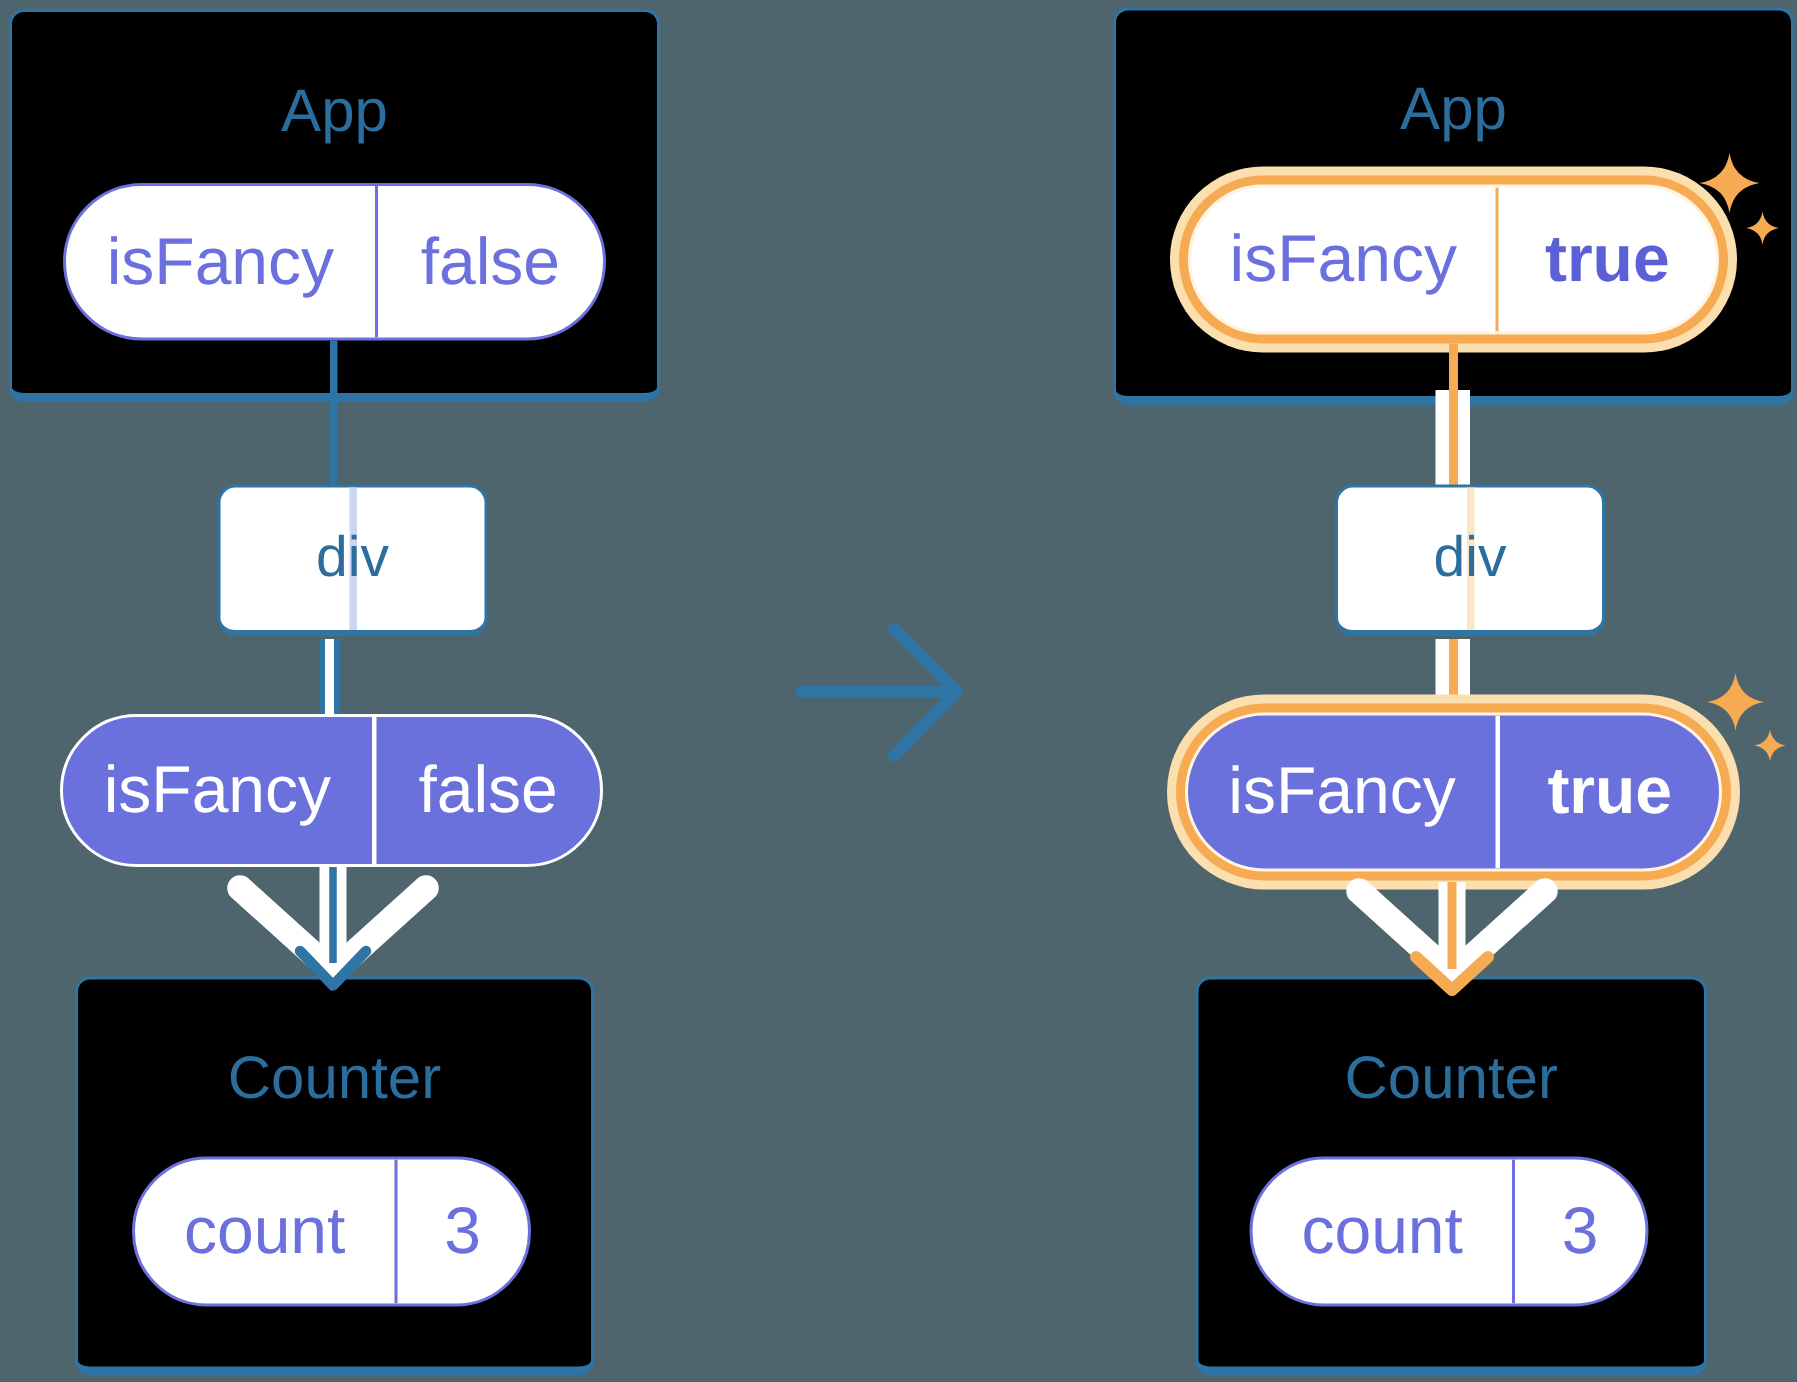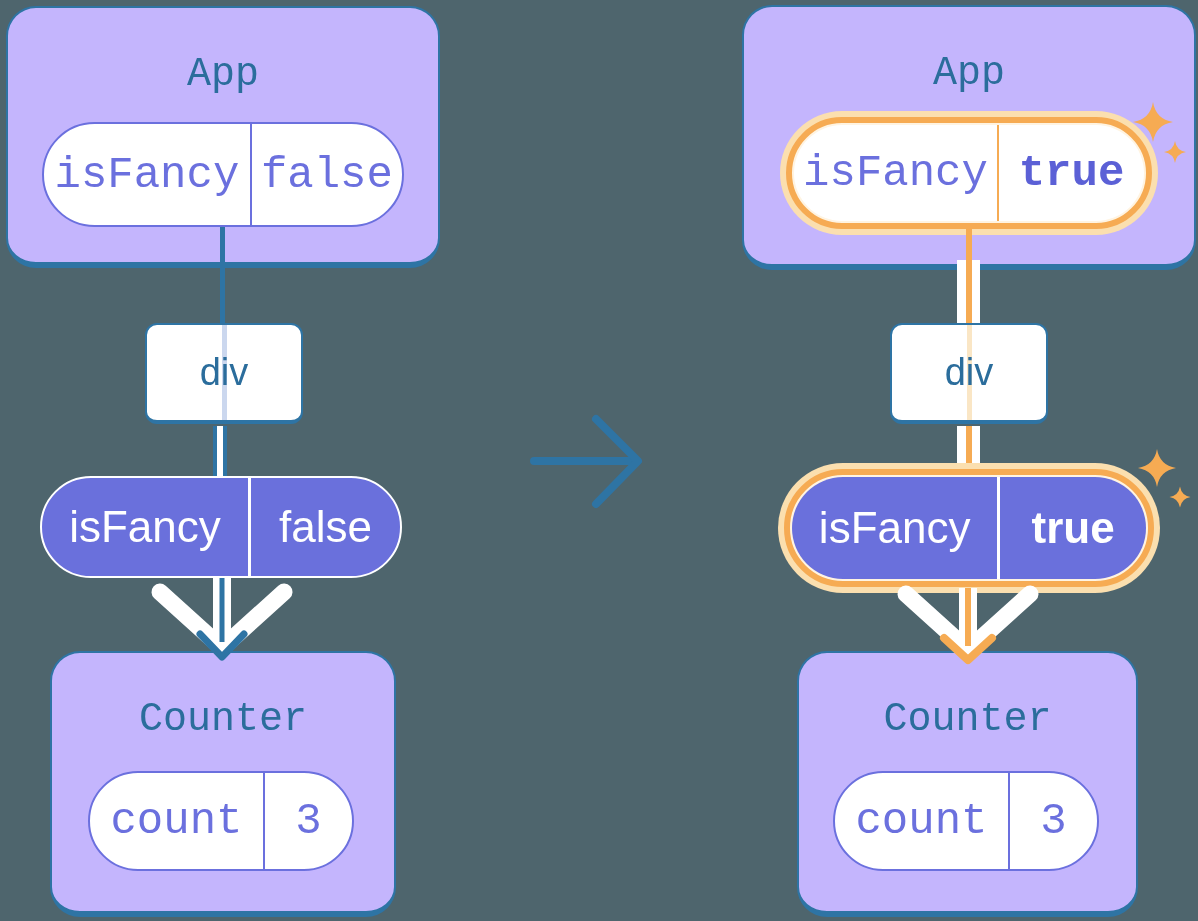--- a/index.html
+++ b/index.html
@@ -20,25 +20,24 @@
   body{
     background:var(--bg);
     font-family:"Liberation Sans", sans-serif;
     position:relative;
     overflow:hidden;
   }
   .canvas{position:absolute;inset:0;}
 
   .card{
     position:absolute;
-    background:#c4b5fd;
+    background:#000000;
     border:2px solid var(--blue);
     border-bottom-width:6px;
-    border-radius:30px;
-    font-family:Liberation Mono, monospace;
+    border-radius:10px;
   }
   .card-title{
     position:absolute;
     top:44px;left:0;right:0;
     text-align:center;
     font-size:40px;
     color:var(--blue-text);
   }
 
   .pill{
@@ -82,21 +81,21 @@
   .fancy-ring .pill-inner-outline .seg-r{border-left:2.5px solid var(--orange);}
   .fancy-ring .pill-inner-outline .seg-r.bold{color:var(--purple-bold);}
   .fancy-ring .pill-inner-solid{
     background:var(--purple);color:#fff;
   }
   .fancy-ring .pill-inner-solid .seg-r{border-left:3px solid #fff;}
   .fancy-ring .seg-l{width:58%;}
 
   .divbox{
     position:absolute;
-    width:158px;height:101px;
+    width:180px;height:101px;
     background:#fff;
     border:2px solid var(--blue);
     border-bottom-width:4px;
     border-radius:12px;
     display:flex;align-items:center;justify-content:center;
   }
   .divbox .label{
     position:relative;z-index:2;
     font-size:38px;color:var(--blue-text);
   }

